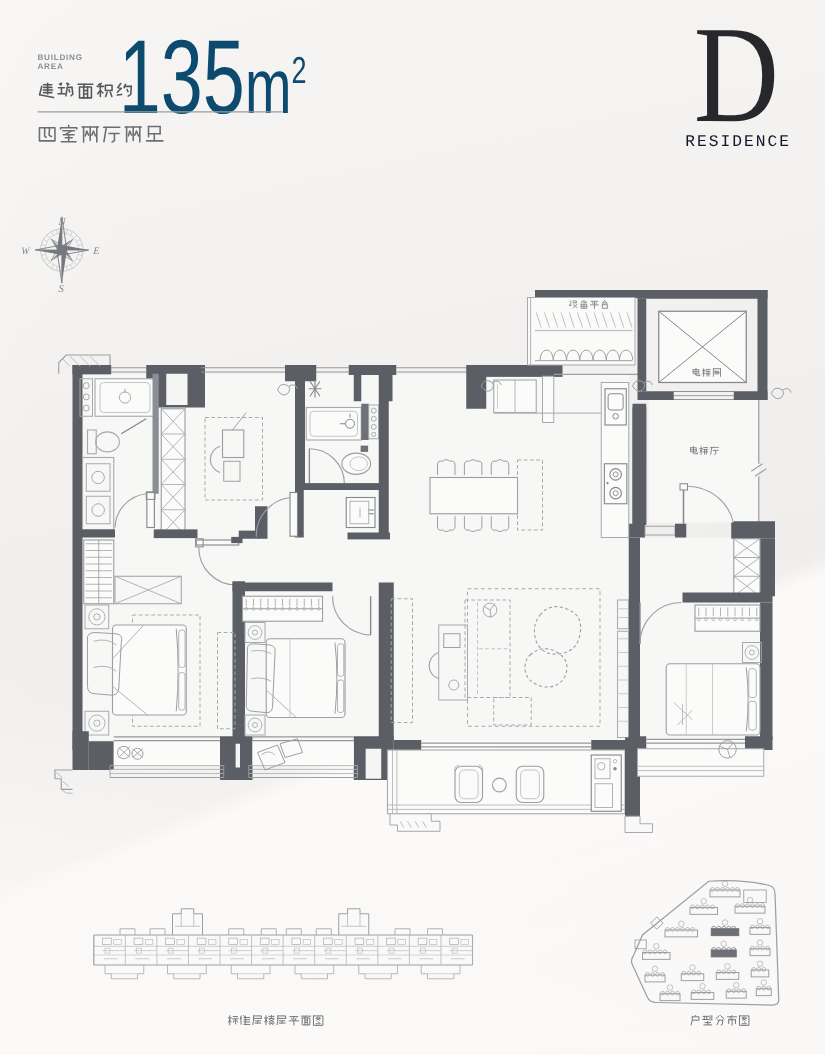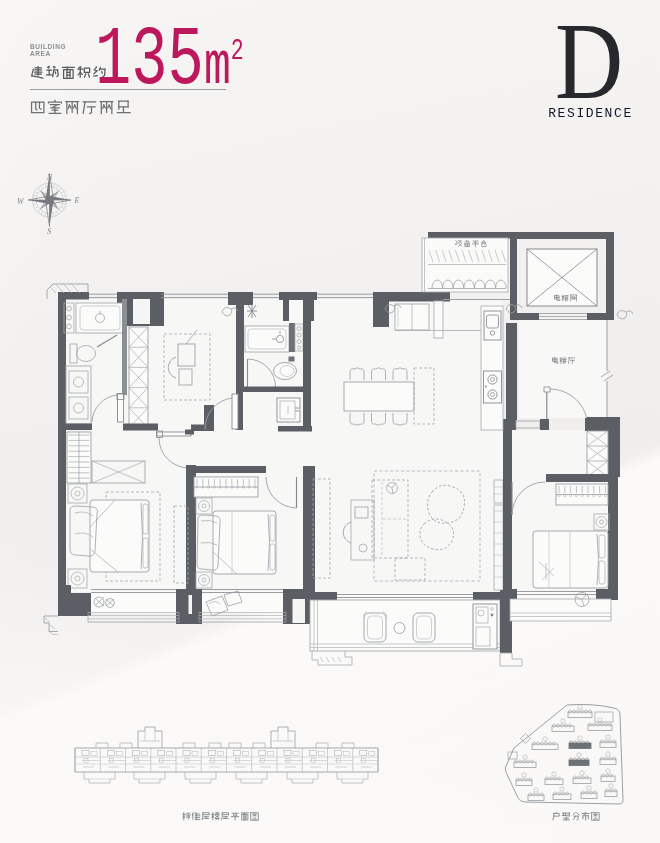--- a/index.html
+++ b/index.html
@@ -15,21 +15,21 @@
 </style>
 </head>
 <body>
 
 <div id="bg1"></div>
 <div id="bg2"></div>
 <div id="bg3"></div>
 
 <div style="position:absolute;left:30px;top:43px;font-size:6.5px;font-weight:bold;letter-spacing:0.6px;color:#8b8e92;line-height:7.2px;">BUILDING<br>AREA</div>
 
-<div style="position:absolute;left:95px;top:19px;font-family:Liberation Mono, monospace;color:#be185d;white-space:nowrap;"><span style="display:inline-block;transform:scaleX(0.72);transform-origin:left bottom;"><span style="font-size:84px;line-height:84px;">135</span><span style="font-size:62px;">m</span><span style="font-size:30px;position:relative;top:-24px;">2</span></span></div>
+<div style="position:absolute;left:95px;top:19px;font-family:Liberation Sans, sans-serif;color:#0c4a6e;white-space:nowrap;"><span style="display:inline-block;transform:scaleX(0.72);transform-origin:left bottom;"><span style="font-size:84px;line-height:84px;">135</span><span style="font-size:62px;">m</span><span style="font-size:30px;position:relative;top:-24px;">2</span></span></div>
 
 <div style="position:absolute;left:30px;top:89px;width:196px;height:1px;background:#9b9ea1;"></div>
 
 <svg width="660" height="843" viewBox="0 0 660 843" style="position:absolute;left:0;top:0;">
 
 <g>
       <polyline points="34.90,67.82 41.48,67.82" fill="none" stroke="#55585c" stroke-width="1.25" stroke-linecap="round" stroke-linejoin="round"></polyline>
       <polyline points="38.12,66.56 38.12,75.24" fill="none" stroke="#55585c" stroke-width="1.25" stroke-linecap="round" stroke-linejoin="round"></polyline>
       <polyline points="34.90,69.92 41.48,69.92" fill="none" stroke="#55585c" stroke-width="1.25" stroke-linecap="round" stroke-linejoin="round"></polyline>
       <polyline points="34.48,72.02 42.04,72.02" fill="none" stroke="#55585c" stroke-width="1.25" stroke-linecap="round" stroke-linejoin="round"></polyline>

